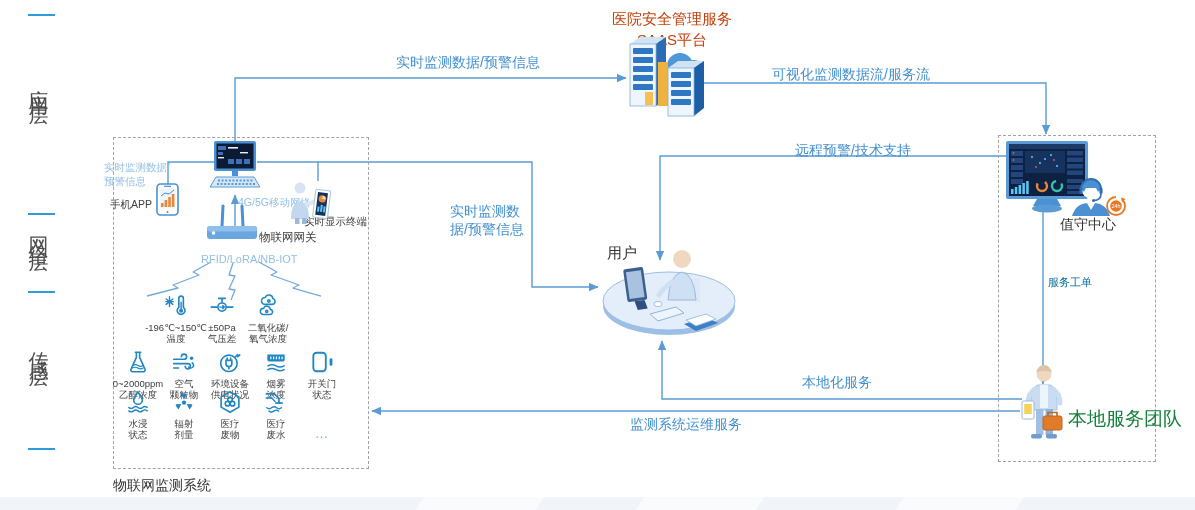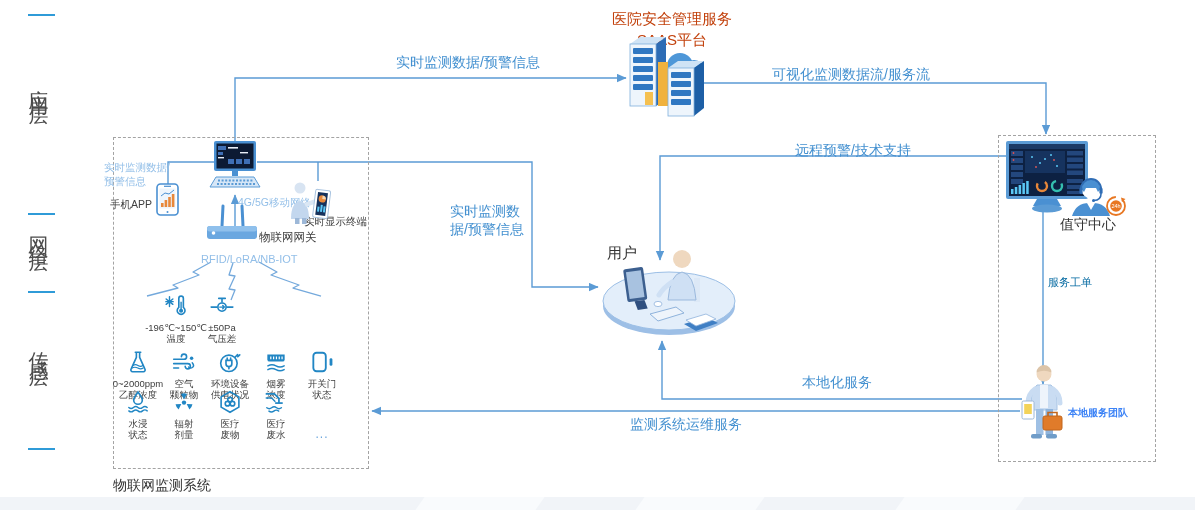--- a/index.html
+++ b/index.html
@@ -197,20 +197,32 @@
         <div class="sensor-ic">
           <svg viewBox="0 0 24 24" fill="none" stroke="#2186c4" stroke-width="1.5" stroke-linecap="round">
             <path d="M2 13h5.5M16.5 13h5.5M12 5v3.4M9 5h6"></path>
             <circle cx="12" cy="13" r="3.8"></circle>
             <path d="M9.9 13h4.3m0 0-1.5-1.5m1.5 1.5-1.5 1.5" stroke-width="1.3"></path>
           </svg>
         </div>
         <div class="sensor-lb">±50Pa
 气压差</div>
       </div>
+      <div class="sensor-cell">
+        <div class="sensor-ic">
+          <svg viewBox="0 0 24 24" fill="none" stroke="#2186c4" stroke-width="1.4">
+            <path d="M9 10.5a3.2 3.2 0 0 1 .4-6.4 3.7 3.7 0 0 1 7.1 1.1A2.7 2.7 0 0 1 16 10.5z"></path>
+            <circle cx="12.8" cy="7.4" r="1.1"></circle>
+            <path d="M7.6 19.8a2.8 2.8 0 0 1 .3-5.6 3.2 3.2 0 0 1 6.2 1A2.3 2.3 0 0 1 13.6 19.8z"></path>
+            <circle cx="10.8" cy="16.9" r="1"></circle>
+          </svg>
+        </div>
+        <div class="sensor-lb">二氧化碳/
+氧气浓度</div>
+      </div>
     </div>
   <div class="sensor-row" style="top:348px;">
       <div class="sensor-cell">
         <div class="sensor-ic">
           <svg viewBox="0 0 24 24" fill="none" stroke="#2186c4" stroke-width="1.5" stroke-linecap="round" stroke-linejoin="round">
             <path d="M9.5 3h5M10.5 3v4.8L5.6 18.6A1.6 1.6 0 0 0 7.1 21h9.8a1.6 1.6 0 0 0 1.5-2.4L13.5 7.8V3"></path>
             <path d="M7.3 15.2c1.6-1 3.1-1 4.7 0s3.1 1 4.5 0M6.5 17.6c1.8-1 3.5-1 5.3 0s3.4 1 4.9 0" stroke-width="1.1"></path>
           </svg>
         </div>
         <div class="sensor-lb">0~2000ppm
@@ -332,21 +344,21 @@
       <polygon points="35,59 45,59 47,68 37,68" fill="#2f4f7f"></polygon>
     </g>
     <ellipse cx="60" cy="62" rx="4" ry="2.6" fill="#ffffff" stroke="#8fb3dc" stroke-width="0.8"></ellipse>
     <polygon points="52,72 78,65 86,71 60,79" fill="#eef4fb" stroke="#8fb3dc" stroke-width="1"></polygon>
     <polygon points="86,82 108,75 120,81 98,89" fill="#3f7fc4"></polygon>
     <polygon points="88,78 108,72 118,77 98,84" fill="#ffffff" stroke="#8fb3dc" stroke-width="0.8"></polygon>
   </svg>
 
   <div class="abs dashed-box" style="left:998px;top:135px;width:156px;height:325px;"></div>
   <div class="abs node-title" style="left:1060px;top:216px;">值守中心</div>
-  <div class="abs" style="left:1068px;top:406px;font-size:10px;color:#3b82f6;font-weight:bold;">本地服务团队</div>
+  <div class="abs" style="left:1068px;top:406px;font-size:19px;color:#15803d;">本地服务团队</div>
 
   <svg class="abs" style="left:1004px;top:139px;" width="86" height="76" viewBox="0 0 86 76">
     <rect x="2" y="2" width="82" height="58" rx="2" fill="#5b9bd5"></rect>
     <rect x="5" y="5" width="76" height="52" fill="#0d2142"></rect>
     <rect x="5" y="5" width="76" height="5" fill="#1b3a66"></rect>
     <g fill="#23477d">
       <rect x="7" y="12" width="12" height="5"></rect>
         <rect x="7" y="19" width="12" height="5"></rect>
       <rect x="7" y="26" width="12" height="5"></rect>
         <rect x="7" y="33" width="12" height="5"></rect>

